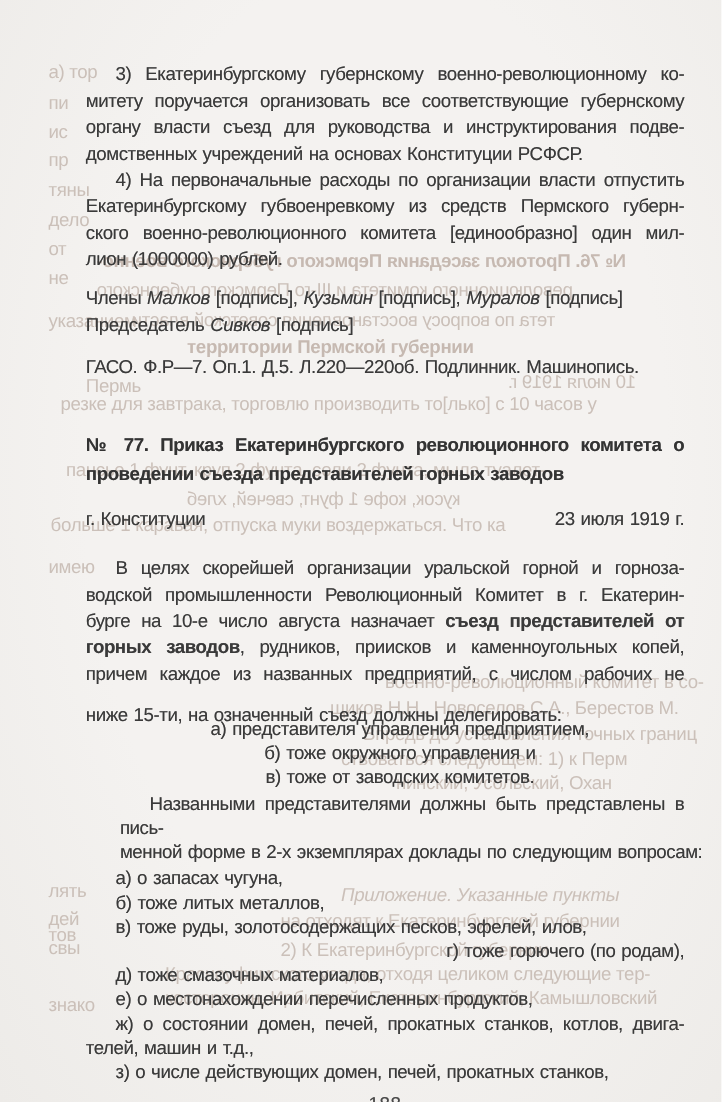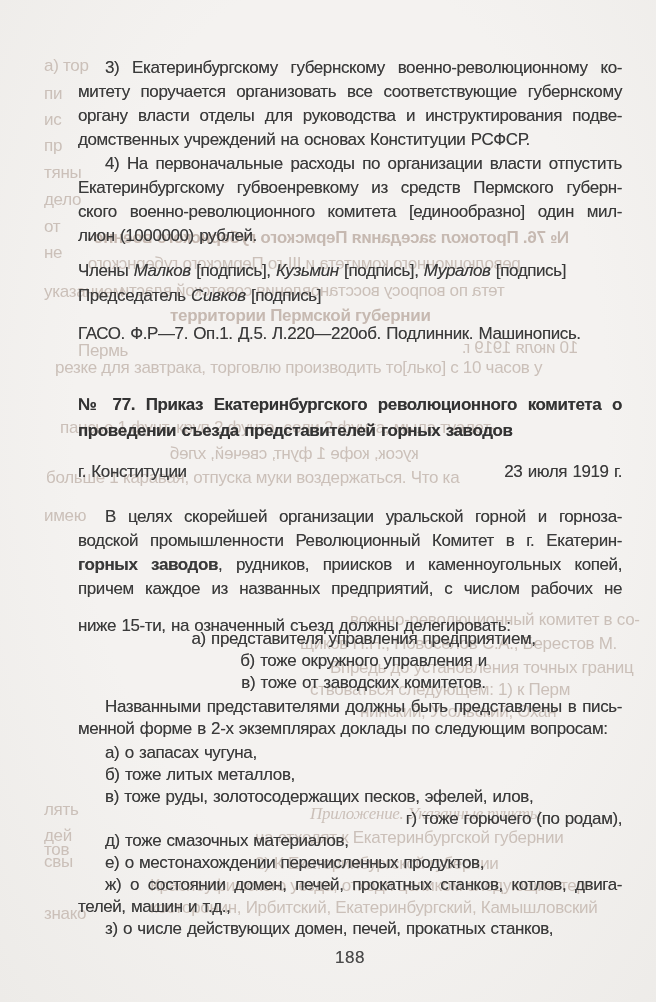--- a/index.html
+++ b/index.html
@@ -54,37 +54,37 @@
       <div class="ghost" style="left: 55px; top: 358px;">резке для завтрака, торговлю производить то[лько] с 10 часов у</div>
       <div class="ghost" style="left: 60px; top: 418px;">пансье 1 фунт, круп 2 фунта, соли 2 фунта, мыла туалет-</div>
       <div class="ghost m" style="left: 170px; top: 444px;">кусок, кофе 1 фунт, свечей, хлеб</div>
       <div class="ghost" style="left: 46px; top: 468px;">больше 1 каравая, отпуска муки воздержаться. Что ка</div>
       <div class="ghost" style="left: 44px; top: 506px;">имею</div>
       <div class="ghost" style="left: 350px; top: 610px;">военно-революционный комитет в со-</div>
       <div class="ghost" style="left: 300px; top: 634px;">щиков Н.Н., Новоселов С.А., Берестов М.</div>
       <div class="ghost" style="left: 330px; top: 658px;">Впредь до установления точных границ</div>
       <div class="ghost" style="left: 310px; top: 680px;">ствоваться следующем: 1) к Перм</div>
       <div class="ghost" style="left: 360px; top: 702px;">нинский, Усольский, Охан</div>
-      <div class="ghost gi" style="left: 310px; top: 804px; font-family: Liberation Serif, serif;">Приложение. Указанные пункты</div>
+      <div class="ghost gi" style="left: 310px; top: 804px;">Приложение. Указанные пункты</div>
       <div class="ghost" style="left: 255px; top: 828px;">на отходят к Екатеринбургской губернии</div>
       <div class="ghost" style="left: 255px; top: 854px;">2) К Екатеринбургской губернии</div>
       <div class="ghost" style="left: 150px; top: 876px;">Красноуфимского уезда, отходя целиком следующие тер-</div>
       <div class="ghost" style="left: 150px; top: 898px;">косторонин, Ирбитский, Екатеринбургский, Камышловский</div>
       <div class="ghost" style="left: 44px; top: 800px;">лять</div>
       <div class="ghost" style="left: 44px; top: 826px;">дей</div>
       <div class="ghost" style="left: 44px; top: 852px;">свы</div>
       <div class="ghost" style="left: 44px; top: 840px;">тов</div>
       <div class="ghost" style="left: 44px; top: 904px;">знако</div>
     </div>
   <div class="content" id="content">
 
   <div class="block" style="margin-top: 56px;">
         <div class="line in j" style="line-height: 24px;">3) Екатеринбургскому губернскому военно-революционному ко-</div>
         <div class="line j" style="line-height: 24px;">митету поручается организовать все соответствующие губернскому</div>
-        <div class="line j" style="line-height: 24px;">органу власти отделы для руководства и инструктирования подве-</div>
+        <div class="line j" style="line-height: 24px;">органу власти съезд для руководства и инструктирования подве-</div>
         <div class="line" style="line-height: 24px;">домственных учреждений на основах Конституции РСФСР.</div>
       </div>
       <div class="block" style="margin-top: 0px;">
         <div class="line in j" style="line-height: 24px;">4) На первоначальные расходы по организации власти отпустить</div>
         <div class="line j" style="line-height: 24px;">Екатеринбургскому губвоенревкому из средств Пермского губерн-</div>
         <div class="line j" style="line-height: 24px;">ского военно-революционного комитета [единообразно] один мил-</div>
         <div class="line" style="line-height: 24px;">лион (1000000) рублей.</div>
       </div>
       <div class="block" style="margin-top: 10px;">
         <div class="line" style="line-height: 25px;">Члены <i>Малков</i> [подпись], <i>Кузьмин</i> [подпись], <i>Муралов</i> [подпись]</div>
@@ -97,30 +97,31 @@
         <div class="line j" style="line-height: 26px;">№ 77. Приказ Екатеринбургского революционного комитета о</div>
         <div class="line" style="line-height: 26px;">проведении съезда представителей горных заводов</div>
       </div>
       <div class="block dateline" style="margin-top: 16px; line-height: 24px;">
         <span>г. Конституции</span>
         <span>23 июля 1919 г.</span>
       </div>
       <div class="block" style="margin-top: 21px;">
         <div class="line in j" style="line-height: 24px;">В целях скорейшей организации уральской горной и горноза-</div>
         <div class="line j" style="line-height: 24px;">водской промышленности Революционный Комитет в г. Екатерин-</div>
+        <div class="line j" style="line-height: 24px;">бурге на 10-е число августа назначает <b>съезд представителей от</b></div>
         <div class="line j" style="line-height: 24px;"><b>горных заводов</b>, рудников, приисков и каменноугольных копей,</div>
         <div class="line j" style="line-height: 24px;">причем каждое из названных предприятий, с числом рабочих не</div>
         <div class="line" style="line-height: 24px; margin-top: 13px;">ниже 15-ти, на означенный съезд должны делегировать:</div>
       </div>
       <div class="block" style="margin-top: -10px; text-align: center;">
         <div class="line in" style="line-height: 22px;">а) представителя управления предприятием,</div>
         <div class="line in" style="line-height: 22px;">б) тоже окружного управления и</div>
         <div class="line in" style="line-height: 22px;">в) тоже от заводских комитетов.</div>
       </div>
-      <div class="block" style="margin-top: 2px;">
+      <div class="block" style="margin-top: 2px; margin-left: 31px;">
         <div class="line in j" style="line-height: 22px;">Названными представителями должны быть представлены в пись-</div>
         <div class="line" style="line-height: 22px;">менной форме в 2-х экземплярах доклады по следующим вопросам:</div>
       </div>
       <div class="block" style="margin-top: 2px;">
         <div class="line in" style="line-height: 22px;">а) о запасах чугуна,</div>
         <div class="line in" style="line-height: 22px;">б) тоже литых металлов,</div>
         <div class="line in" style="line-height: 22px;">в) тоже руды, золотосодержащих песков, эфелей, илов,</div>
         <div class="line in" style="line-height: 22px; text-align: right;">г) тоже горючего (по родам),</div>
         <div class="line in" style="line-height: 22px;">д) тоже смазочных материалов,</div>
         <div class="line in" style="line-height: 22px;">е) о местонахождении перечисленных продуктов,</div>

